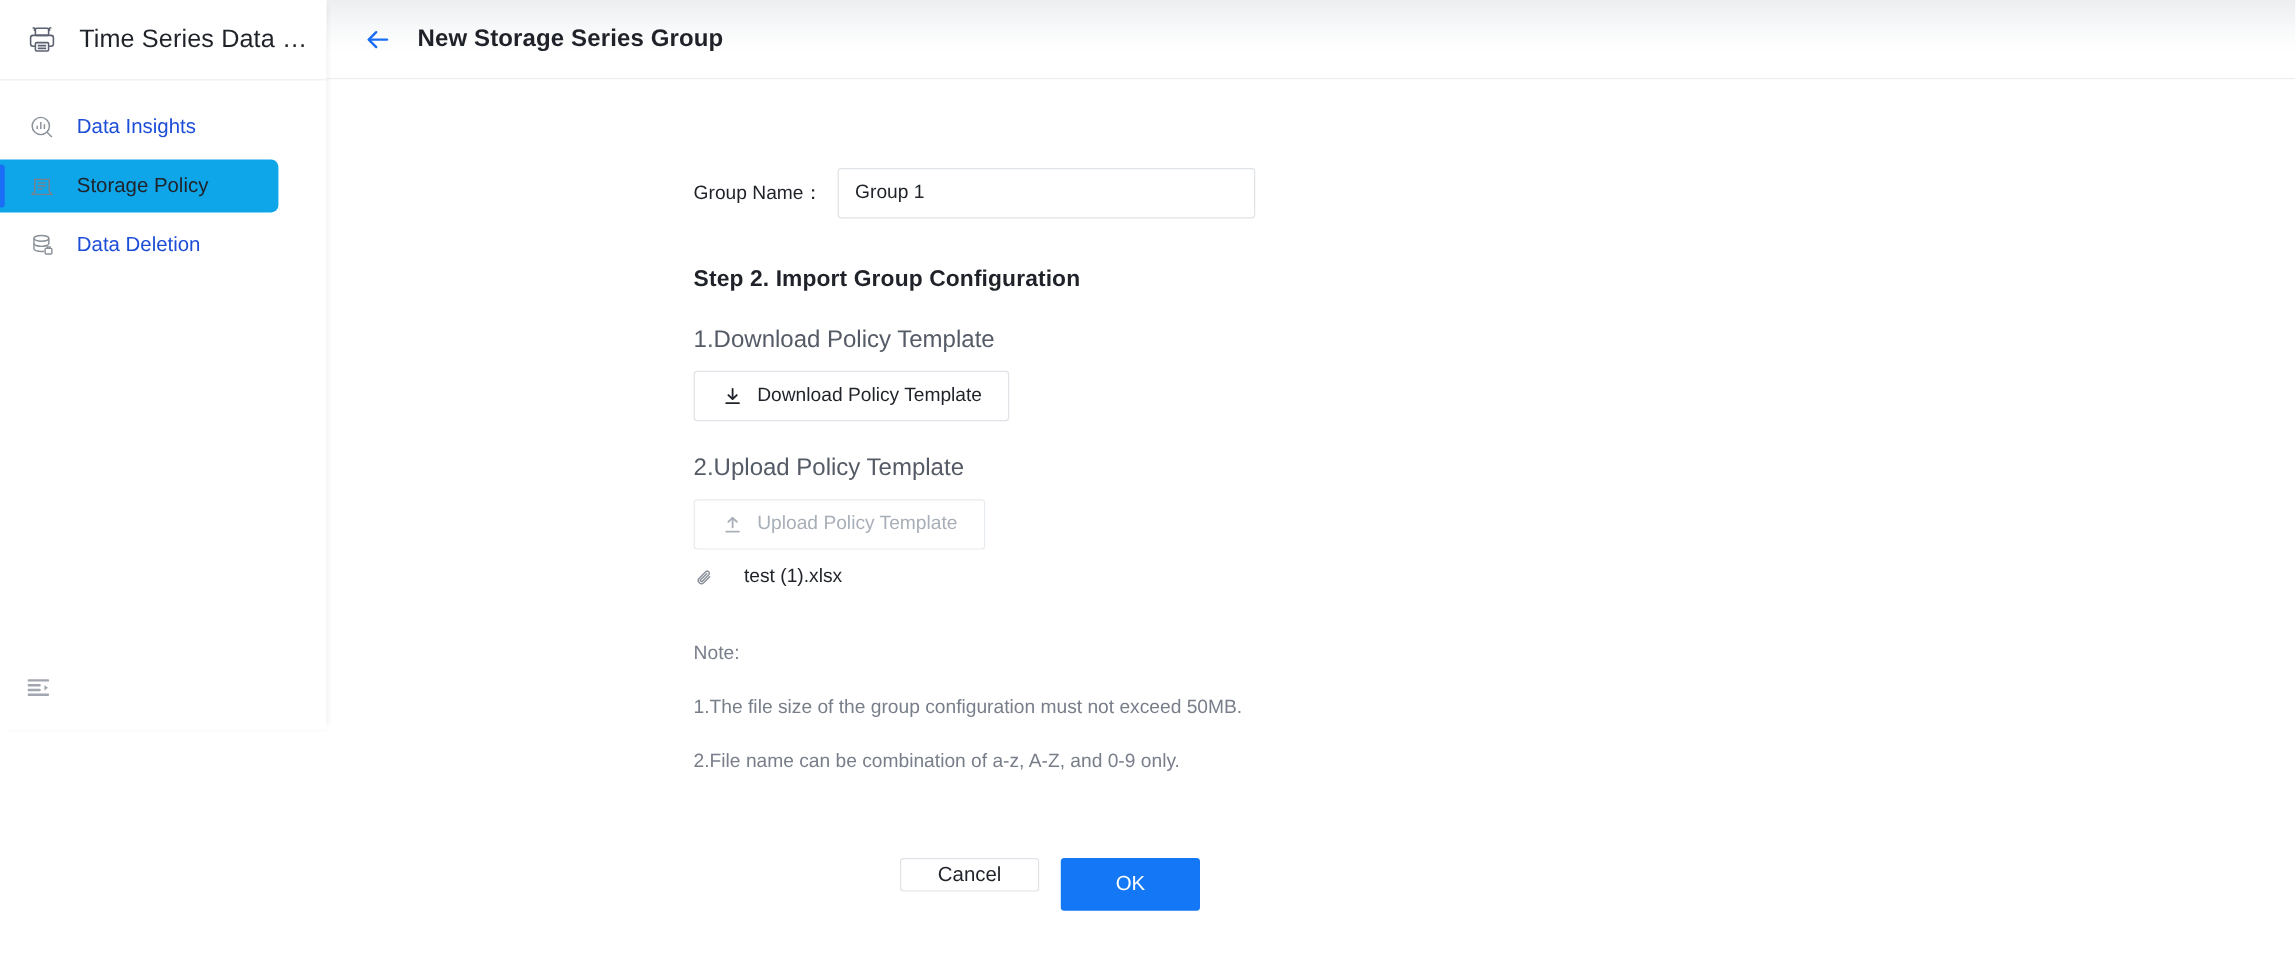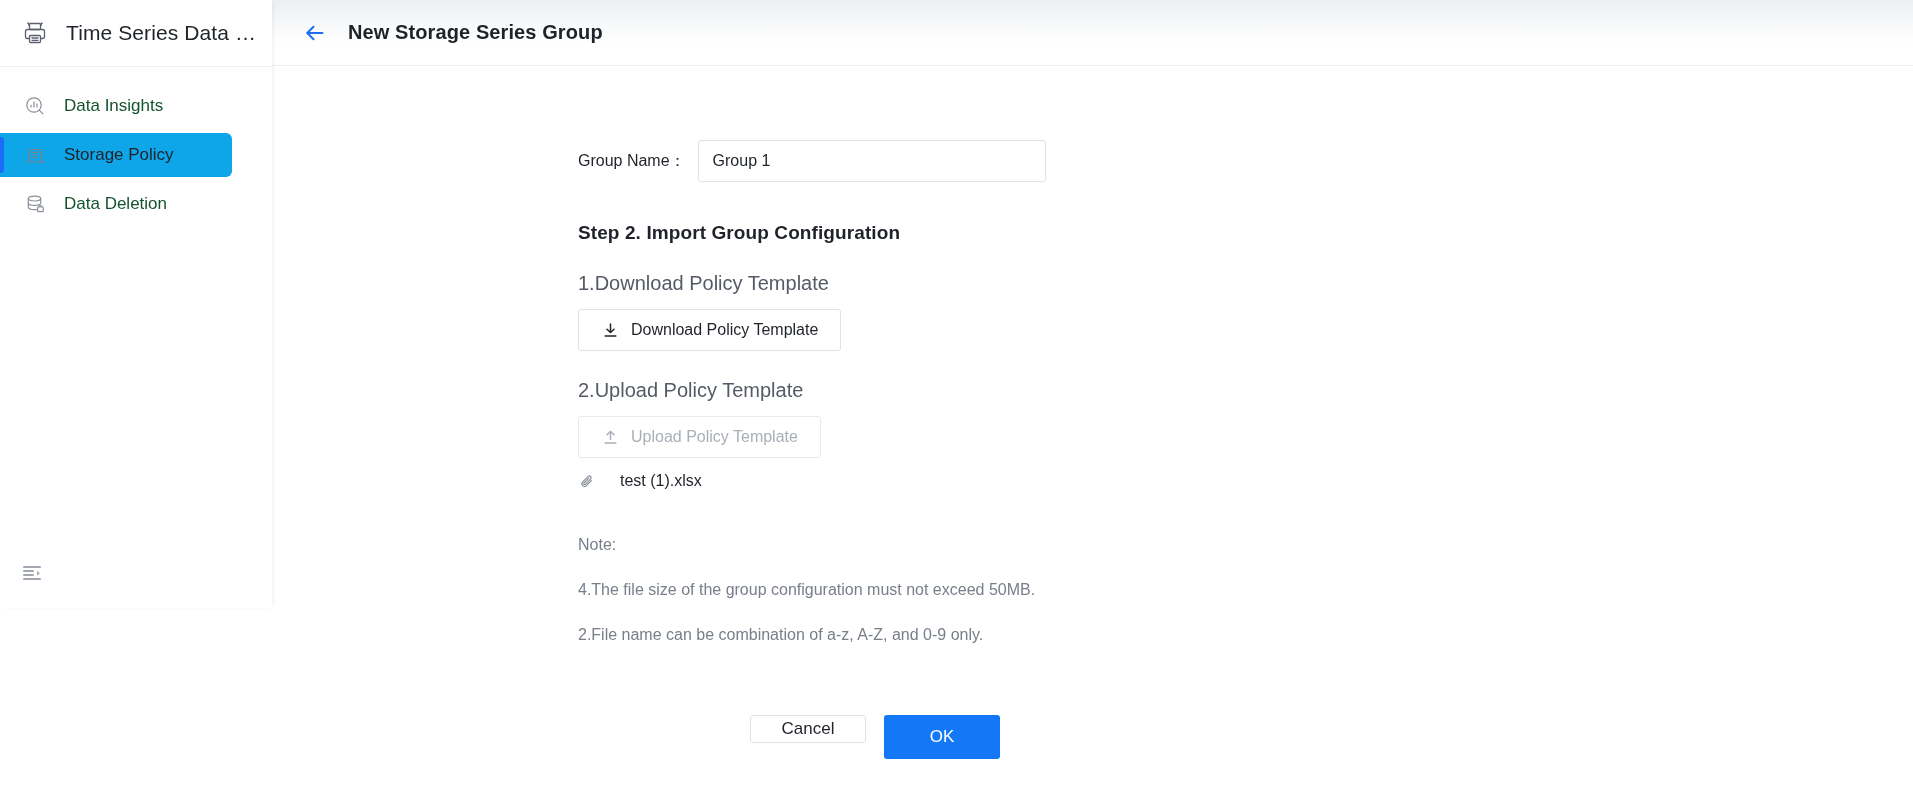--- a/index.html
+++ b/index.html
@@ -76,21 +76,21 @@
     color: #646a73;
   }
   .nav-item .nav-icon {
     width: 22px; height: 22px;
     flex: 0 0 22px;
     display: flex; align-items: center; justify-content: center;
     color: #8a9099;
   }
   .nav-label {
     font-size: 17px;
-    color: #14532d;
+    color: #1d4ed8;
     white-space: nowrap;
   }
   .nav-item.active {
     background: #0ea5e9;
   }
   .nav-item.active .nav-label { color: #1f2329; }
   .nav-item.active .nav-icon { color: #7b818b; }
   .nav-item.active::before {
     content: "";
     position: absolute;
@@ -408,21 +408,21 @@
         <span class="file-icon">
           <svg width="17" height="17" viewBox="0 0 17 17" fill="none" stroke="currentColor" stroke-width="1.2" stroke-linecap="round" stroke-linejoin="round">
             <path d="M12.4 7.6l-5 5a2.6 2.6 0 0 1-3.7-3.7l5.6-5.6a1.8 1.8 0 0 1 2.5 2.5l-5.5 5.5a.9.9 0 0 1-1.3-1.3l4.9-4.9"></path>
           </svg>
         </span>
         <span class="file-name">test (1).xlsx</span>
       </div>
 
       <div class="note-block">
         <div class="note-line">Note:</div>
-        <div class="note-line">4.The file size of the group configuration must not exceed 50MB.</div>
+        <div class="note-line">1.The file size of the group configuration must not exceed 50MB.</div>
         <div class="note-line">2.File name can be combination of a-z, A-Z, and 0-9 only.</div>
       </div>
 
       <div class="actions">
         <button class="btn-cancel">Cancel</button>
         <button class="btn-ok">OK</button>
       </div>
 
     </div>
 

